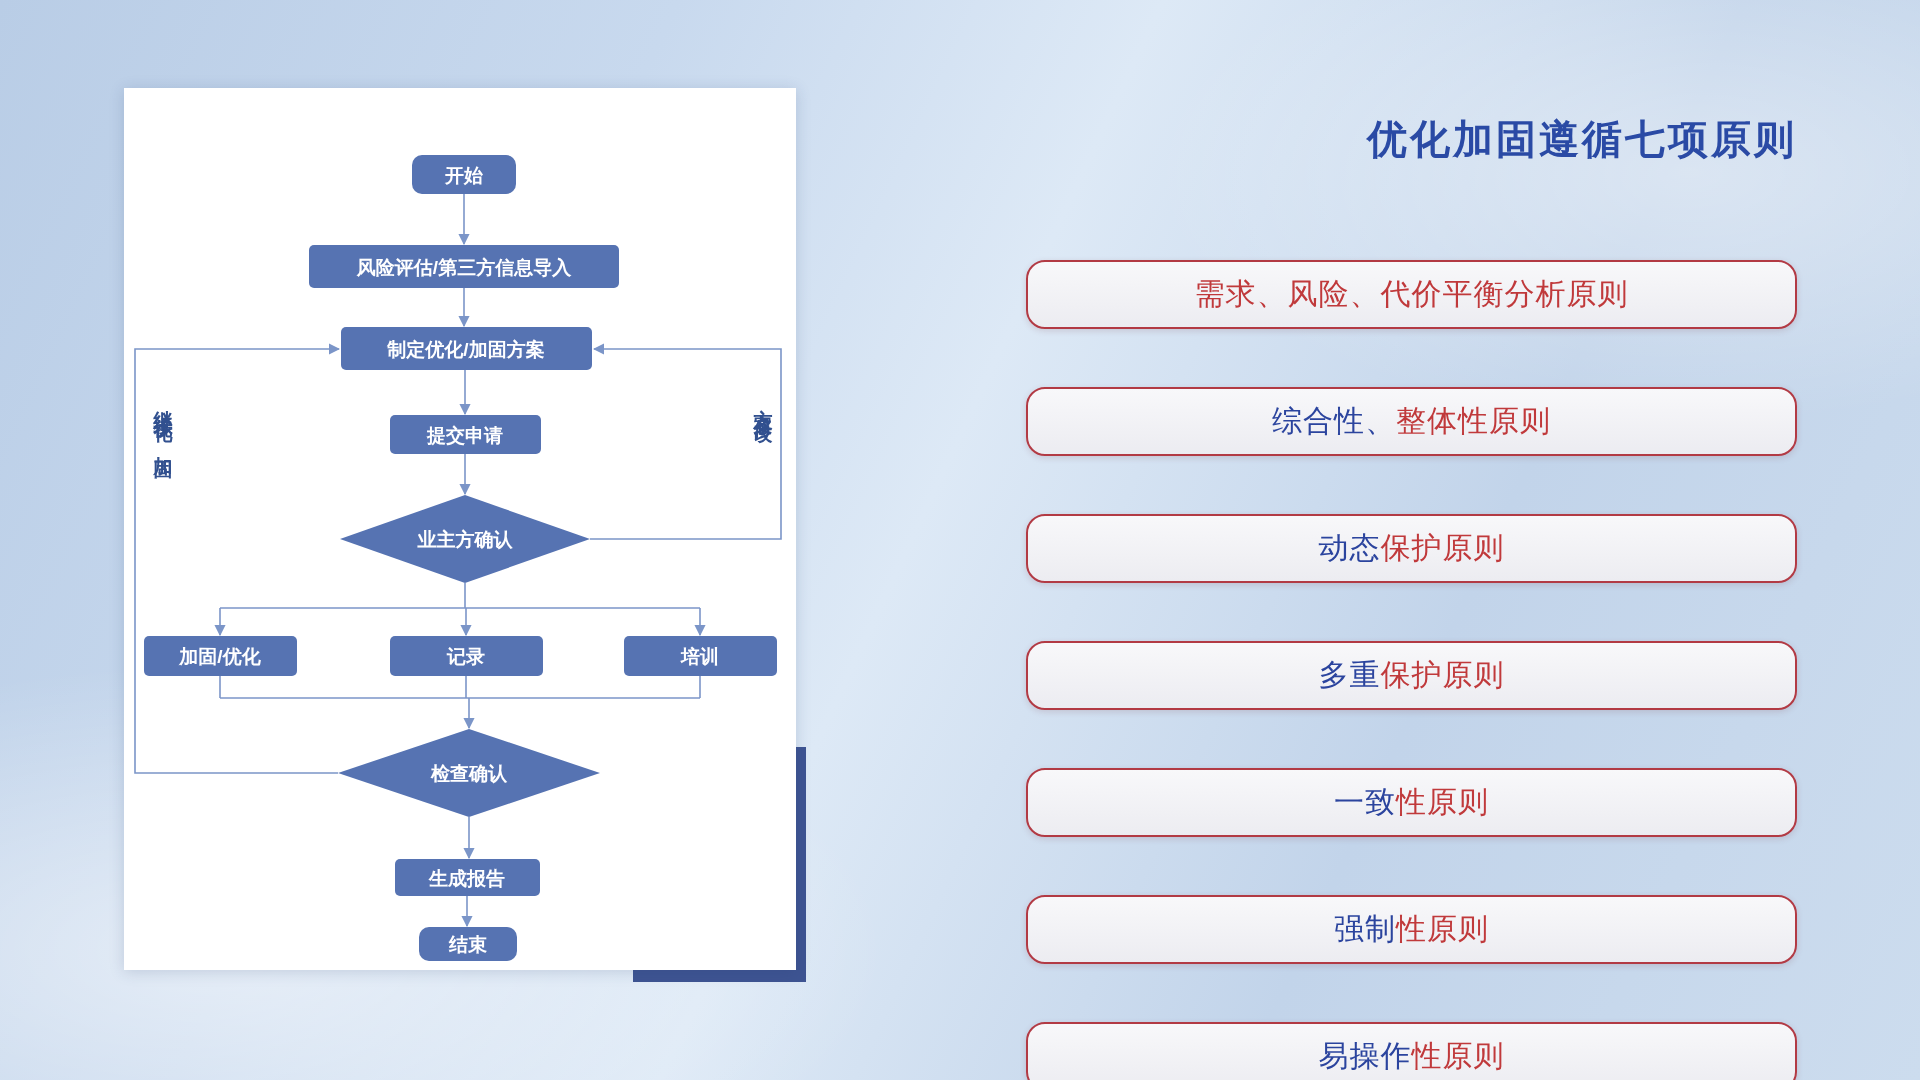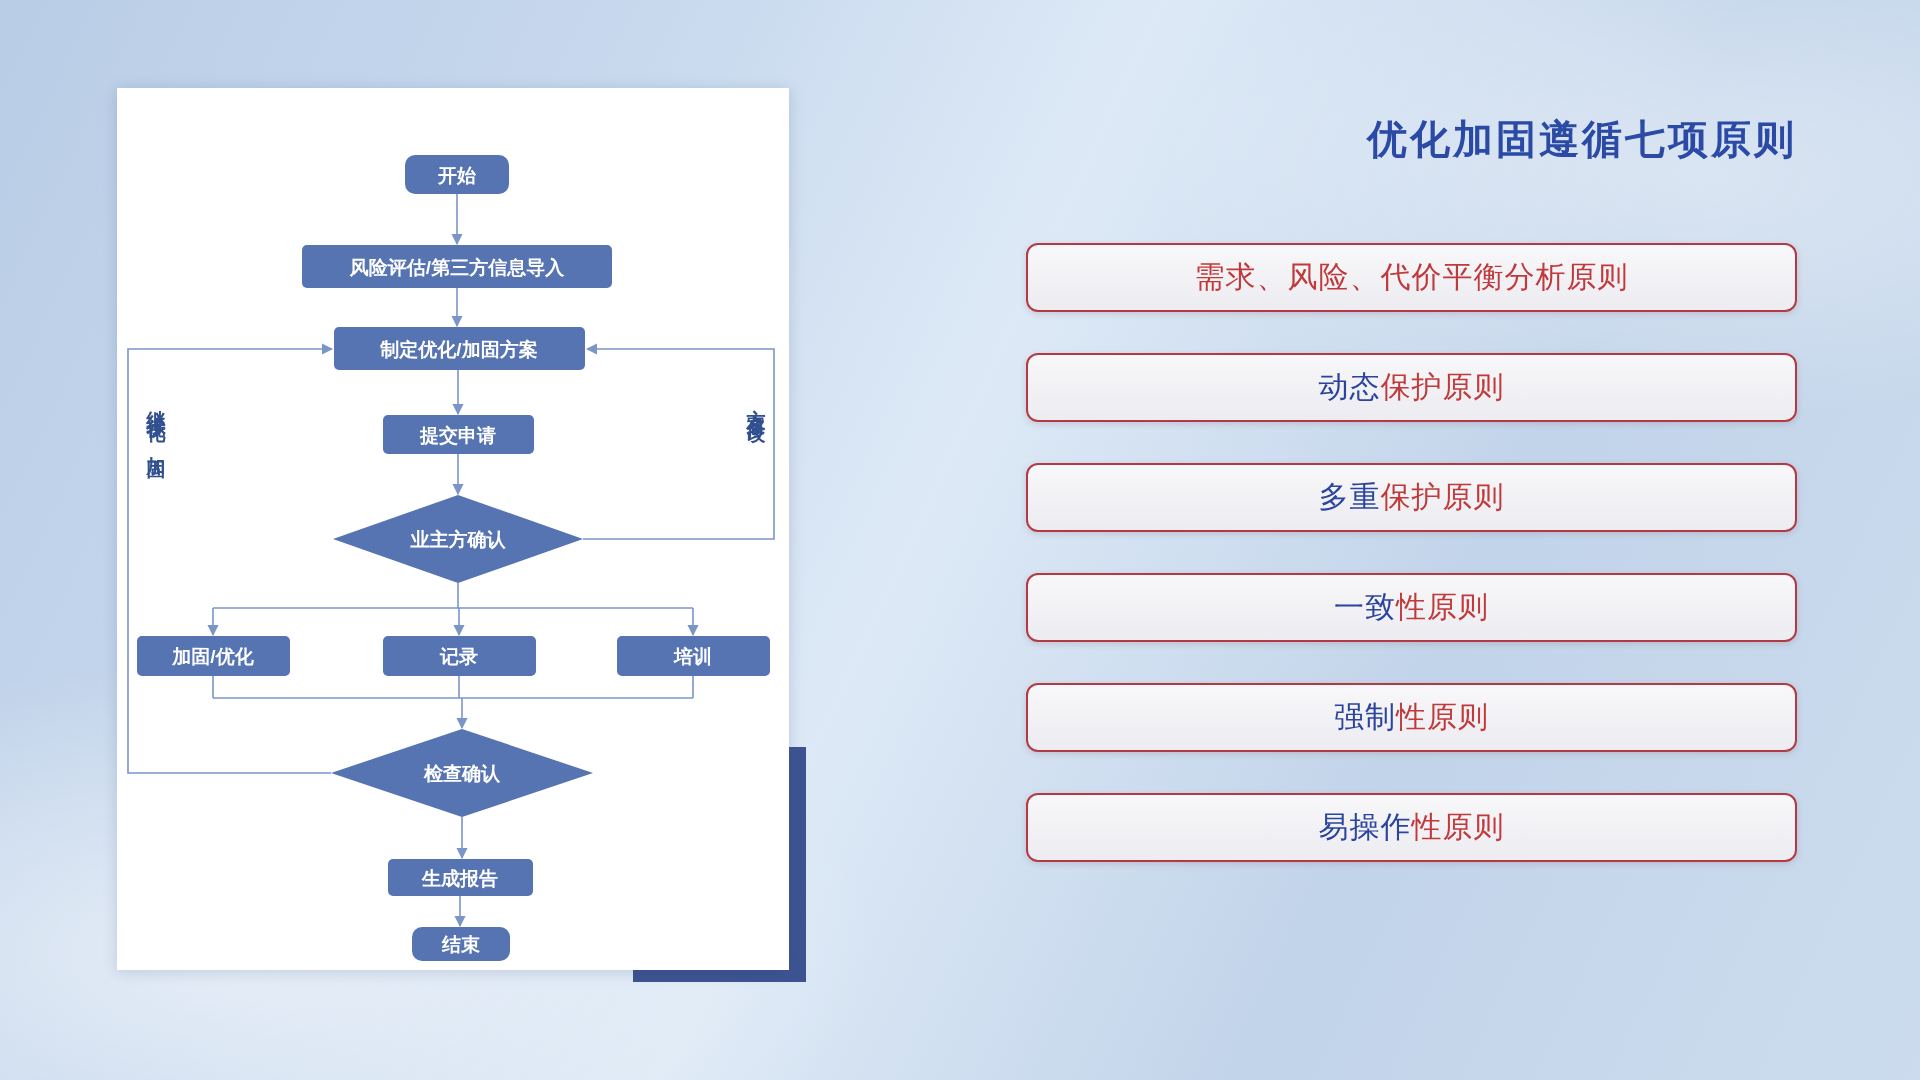--- a/index.html
+++ b/index.html
@@ -28,21 +28,21 @@
     left: 633px;
     top: 747px;
     width: 173px;
     height: 235px;
     background: #3e5492;
     z-index: 1;
   }
   
   .card {
     position: absolute;
-    left: 117px;
+    left: 124px;
     top: 88px;
     width: 672px;
     height: 882px;
     background: #ffffff;
     box-shadow: 0 2px 14px rgba(40,60,110,0.18);
     z-index: 2;
   }
   .flow-svg {
     position: absolute;
     left: 0;
@@ -97,28 +97,29 @@
     width: 771px;
     display: flex;
     flex-direction: column;
     gap: 41px;
     z-index: 2;
   }
   .pbox {
     box-sizing: border-box;
     height: 69px;
     border: 2px solid #b23a44;
-    border-radius: 12px;
+    border-radius: 19px;
     background: linear-gradient(180deg, #f8f8fa 0%, #ececf1 100%);
     box-shadow: 0 2px 6px rgba(120,60,70,0.18);
     display: flex;
     align-items: center;
     justify-content: center;
     font-size: 30px;
     letter-spacing: 1px;
+    margin-top: 17px;
   }
   .seg.c-red  { color: #c0393b; }
   .seg.c-blue { color: #2b449e; }
 </style>
 </head>
 <body>
 
 <div class="stage">
 
   <div class="card-shadow"></div>
@@ -212,20 +213,24 @@
     <div class="vlabel right">方案修改</div>
   </div>
 
   <h1 class="panel-title">优化加固遵循七项原则</h1>
 
   <div class="principles">
     <div class="pbox">
       <span class="seg c-red">需求、风险、代价平衡分析原则</span>
     </div>
     <div class="pbox">
+      <span class="seg c-blue">综合性、</span>
+        <span class="seg c-red">整体性原则</span>
+    </div>
+    <div class="pbox">
       <span class="seg c-blue">动态</span>
         <span class="seg c-red">保护原则</span>
     </div>
     <div class="pbox">
       <span class="seg c-blue">多重</span>
         <span class="seg c-red">保护原则</span>
     </div>
     <div class="pbox">
       <span class="seg c-blue">一致</span>
         <span class="seg c-red">性原则</span>

